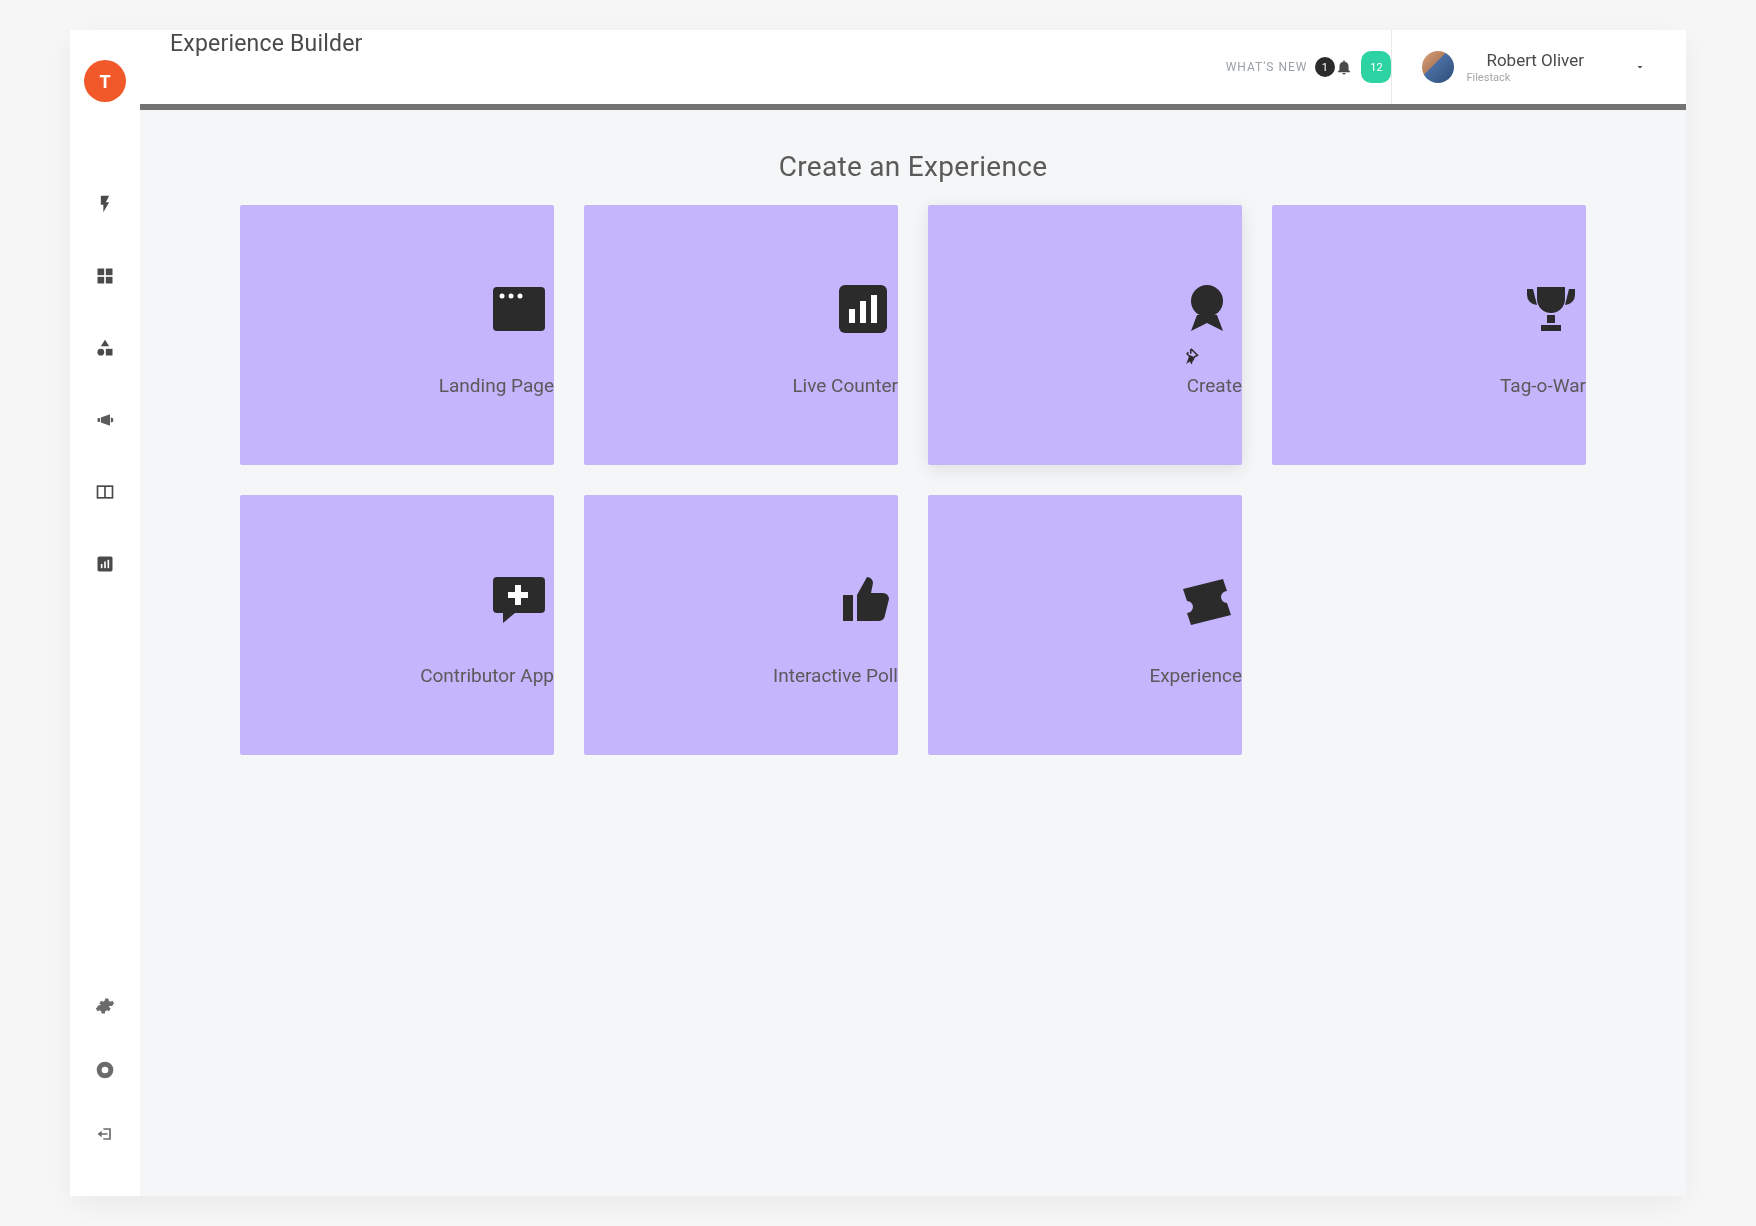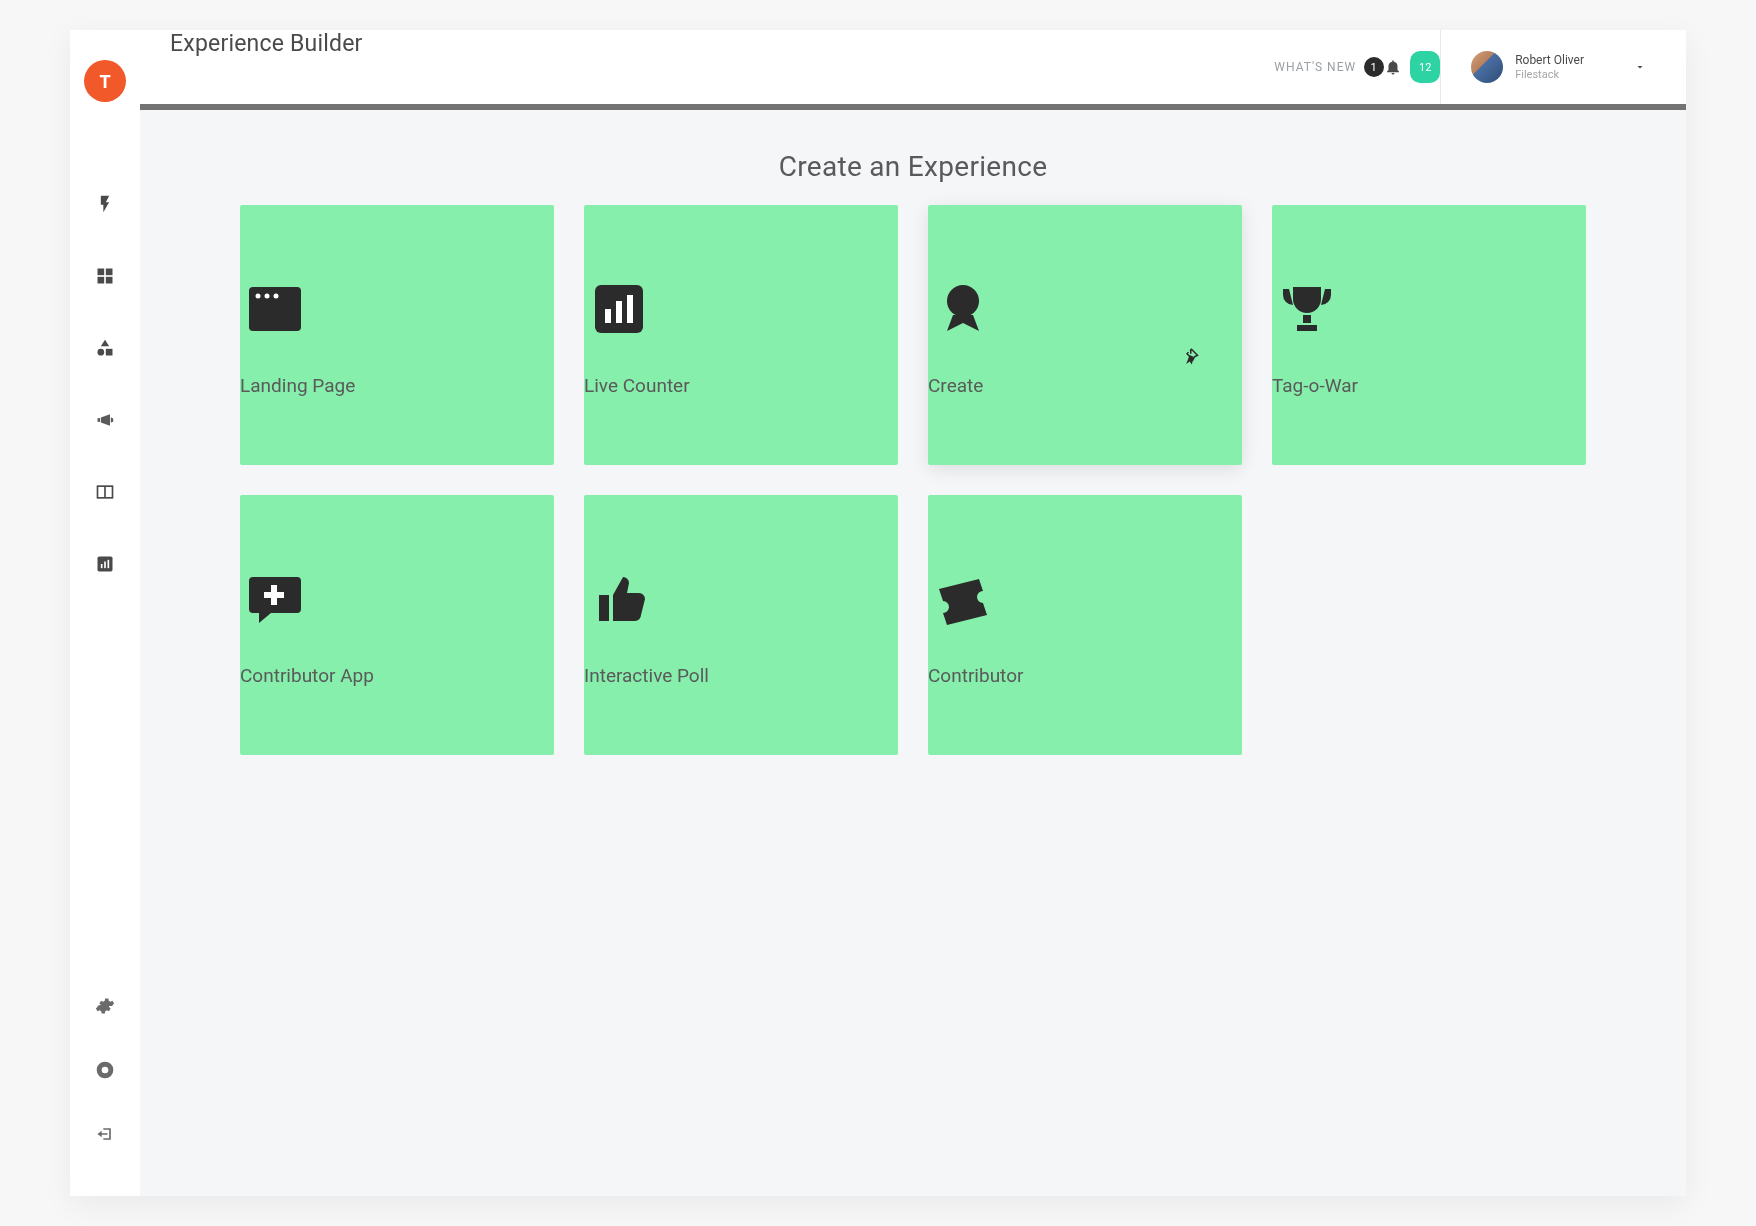--- a/index.html
+++ b/index.html
@@ -134,21 +134,21 @@
   height: 100%;
   cursor: pointer;
 }
 .avatar {
   width: 32px;
   height: 32px;
   border-radius: 50%;
   background: linear-gradient(135deg, #d7a47a 0%, #b57e5d 40%, #4a6fa3 40%, #2e4d77 100%);
 }
 .user-info { display: flex; flex-direction: column; line-height: 1.2; }
-.user-name { font-size: 12px; color: #4a4a4a; }
+.user-name { font-size: 17px; color: #4a4a4a; margin-left: 20px; }
 .user-company { font-size: 11px; color: #a6a6a6; }
 .caret-down {
   margin-left: 38px;
   margin-right: 10px;
 }
 .caret-down svg { width: 12px; height: 12px; fill: #4a4a4a; }
 .content {
   flex: 1;
   padding: 40px 100px;
 }
@@ -159,26 +159,26 @@
   color: #5a5a5a;
   margin-bottom: 22px;
   letter-spacing: 0.3px;
 }
 .grid {
   display: grid;
   grid-template-columns: repeat(4, 1fr);
   gap: 30px;
 }
 .card {
-  background: #86efac;
+  background: #c4b5fd;
   border-radius: 2px;
   height: 260px;
   display: flex;
   flex-direction: column;
-  align-items: flex-start;
+  align-items: flex-end;
   justify-content: center;
   gap: 30px;
   cursor: pointer;
   transition: box-shadow .15s;
 }
 .card:hover, .card.hover {
   box-shadow: 0 4px 18px rgba(0,0,0,0.10);
 }
 .card-icon {
   width: 70px;
@@ -365,19 +365,19 @@
           </div>
           <div class="card-label">Interactive Poll</div>
         </div>
 
         <div class="card">
           <div class="card-icon">
             <svg viewBox="0 0 64 64">
                 <path d="M8 22l40-10 4 12a6 6 0 000 12l4 12-40 10-4-12a6 6 0 000-12z"></path>
               </svg>
           </div>
-          <div class="card-label">Contributor</div>
+          <div class="card-label">Experience</div>
         </div>
 
       </div>
     </section>
   </main>
 </div>
 
 </body></html>

